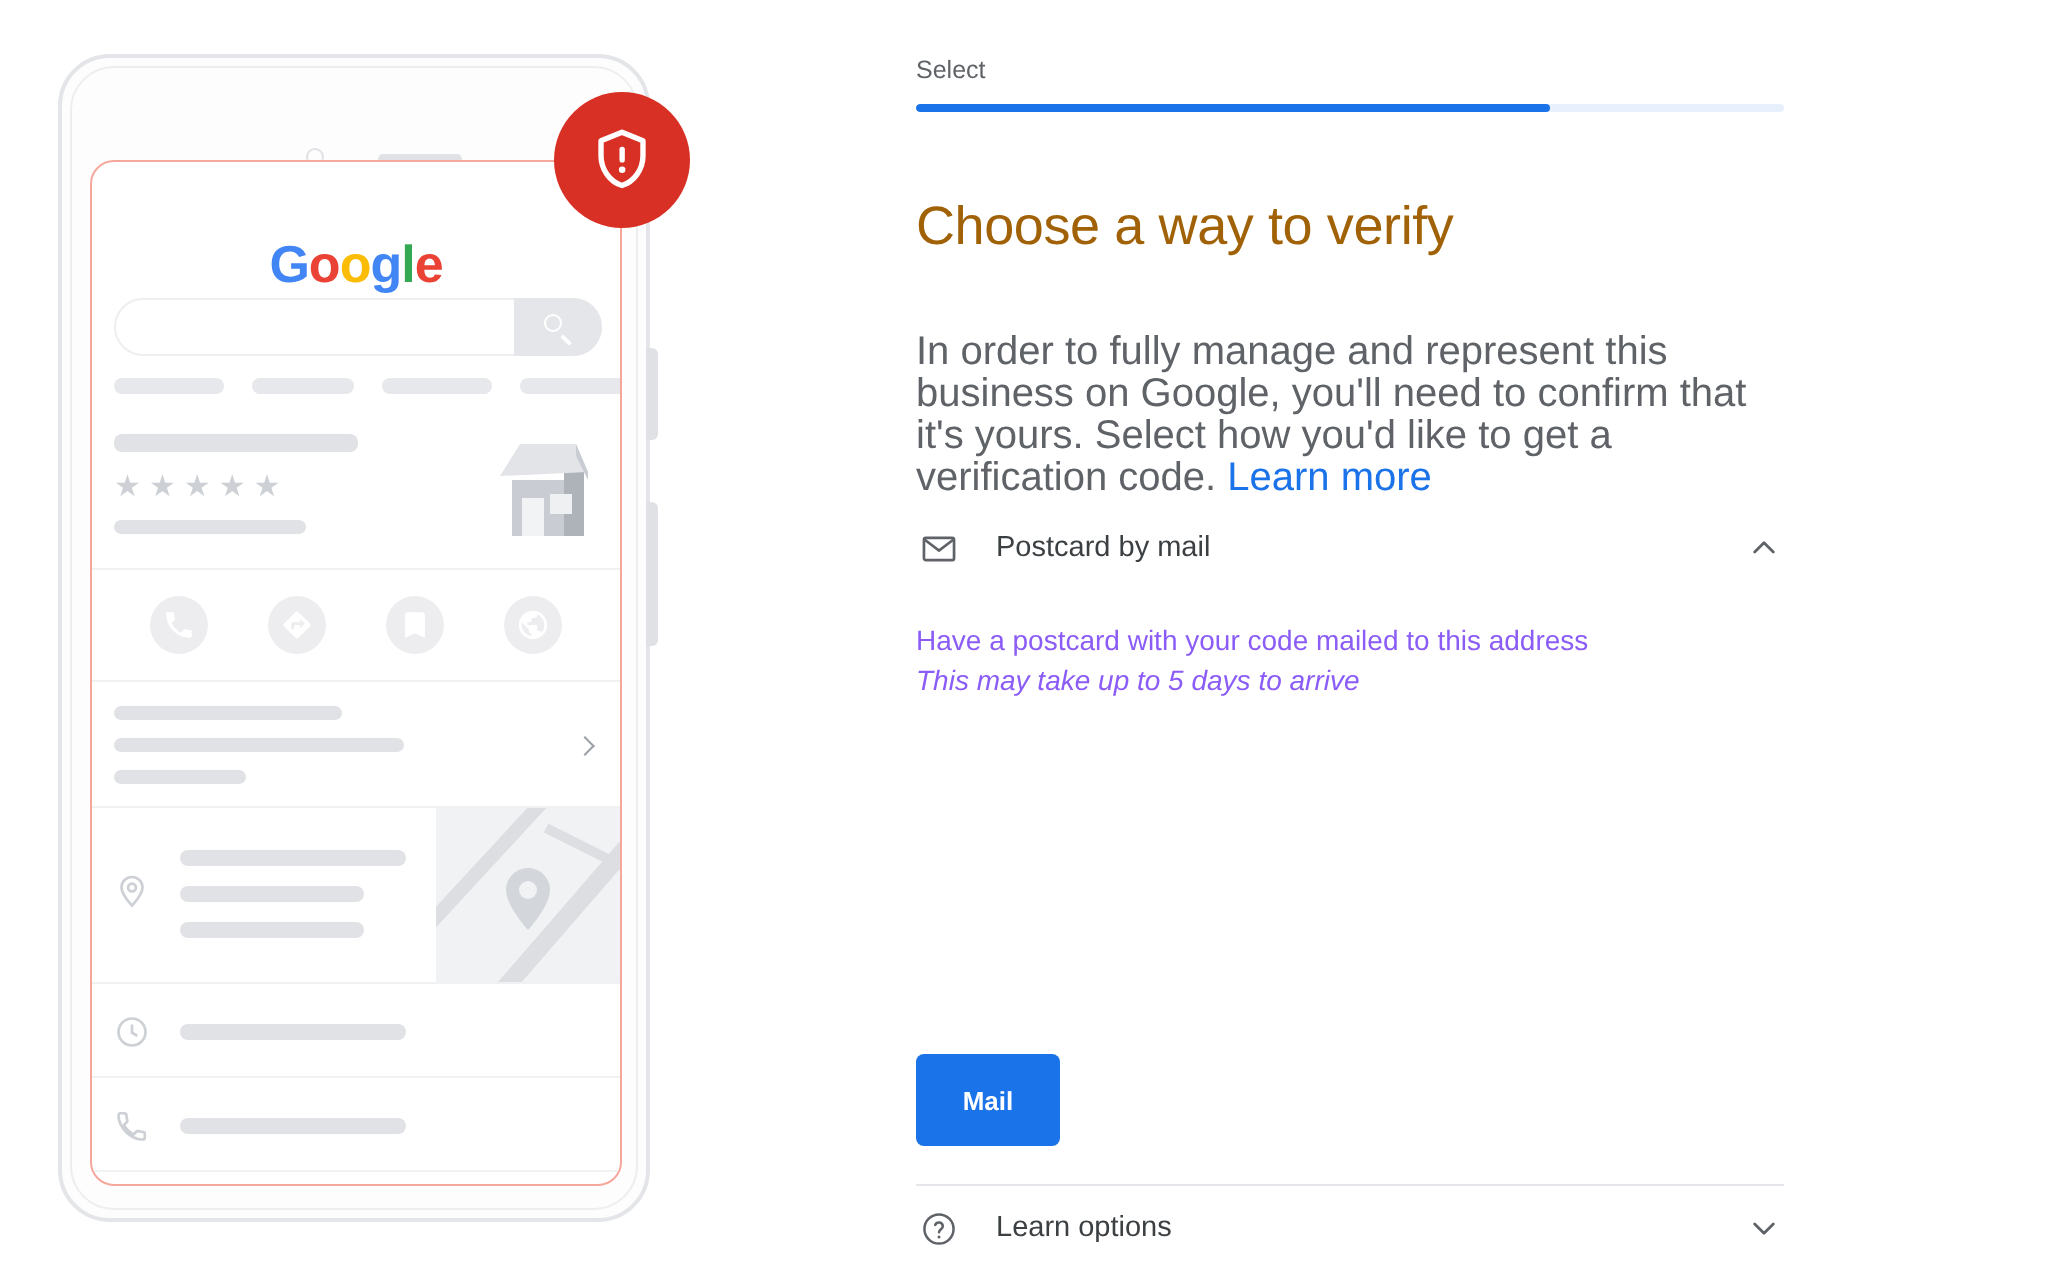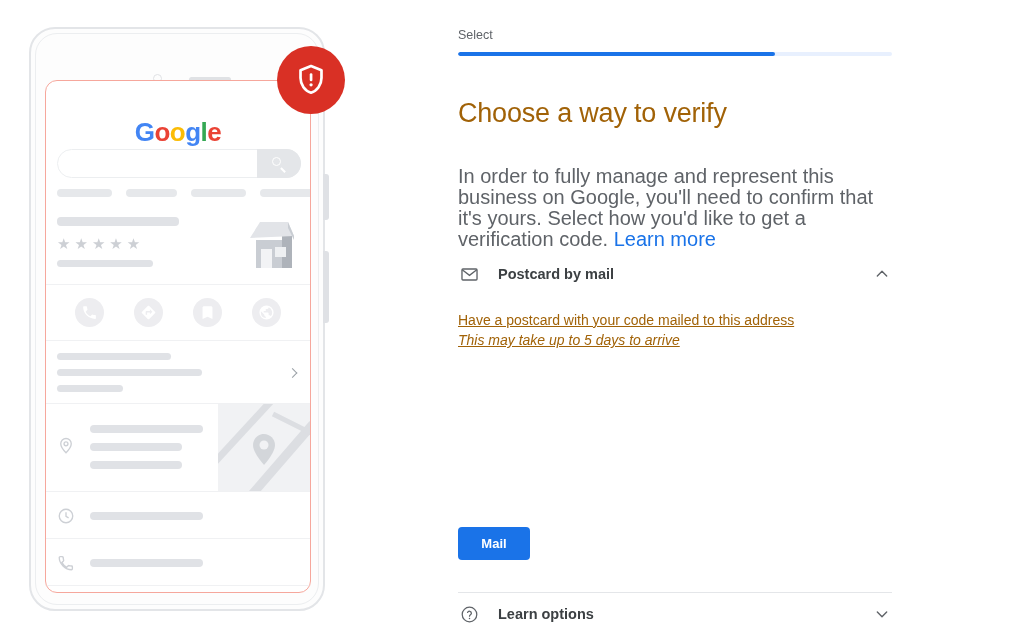--- a/index.html
+++ b/index.html
@@ -249,36 +249,35 @@
     cursor: pointer;
   }
   .option-icon {
     width: 22px; height: 22px;
     display: flex; align-items: center; justify-content: center;
     flex: 0 0 auto;
   }
   .option-title {
     margin-left: 18px;
     font-size: 14.5px;
-    font-weight: bold;
+    font-weight: normal;
     color: #3c4043;
   }
   .option-chevron {
     margin-left: auto;
     width: 20px; height: 20px;
     display: flex; align-items: center; justify-content: center;
   }
 
   .option-desc {
     position: absolute;
     left: 0; top: 310px;
     font-size: 14px;
     line-height: 20px;
-    color: #a16207;
-    text-decoration: underline;
+    color: #8b5cf6;
   }
   .option-desc .sub { font-style: italic; }
 
   .text-field {
     position: absolute;
     left: 0; top: 378px;
     width: 434px; height: 46px;
     border: 1px solid #c9ccd1;
     border-radius: 4px;
     box-sizing: border-box;
@@ -288,21 +287,21 @@
     padding: 0 14px;
     background: #fff;
     outline: none;
   }
   .text-field::placeholder { color: #70757a; }
 
   .primary-btn {
     position: absolute;
     left: 0; top: 527px;
     min-width: 72px;
-    height: 33px;
+    height: 46px;
     padding: 0 0;
     background: #1a73e8;
     color: #ffffff;
     border: none;
     border-radius: 4px;
     font-family: "Liberation Sans", sans-serif;
     font-size: 13px;
     font-weight: bold;
     cursor: pointer;
   }

